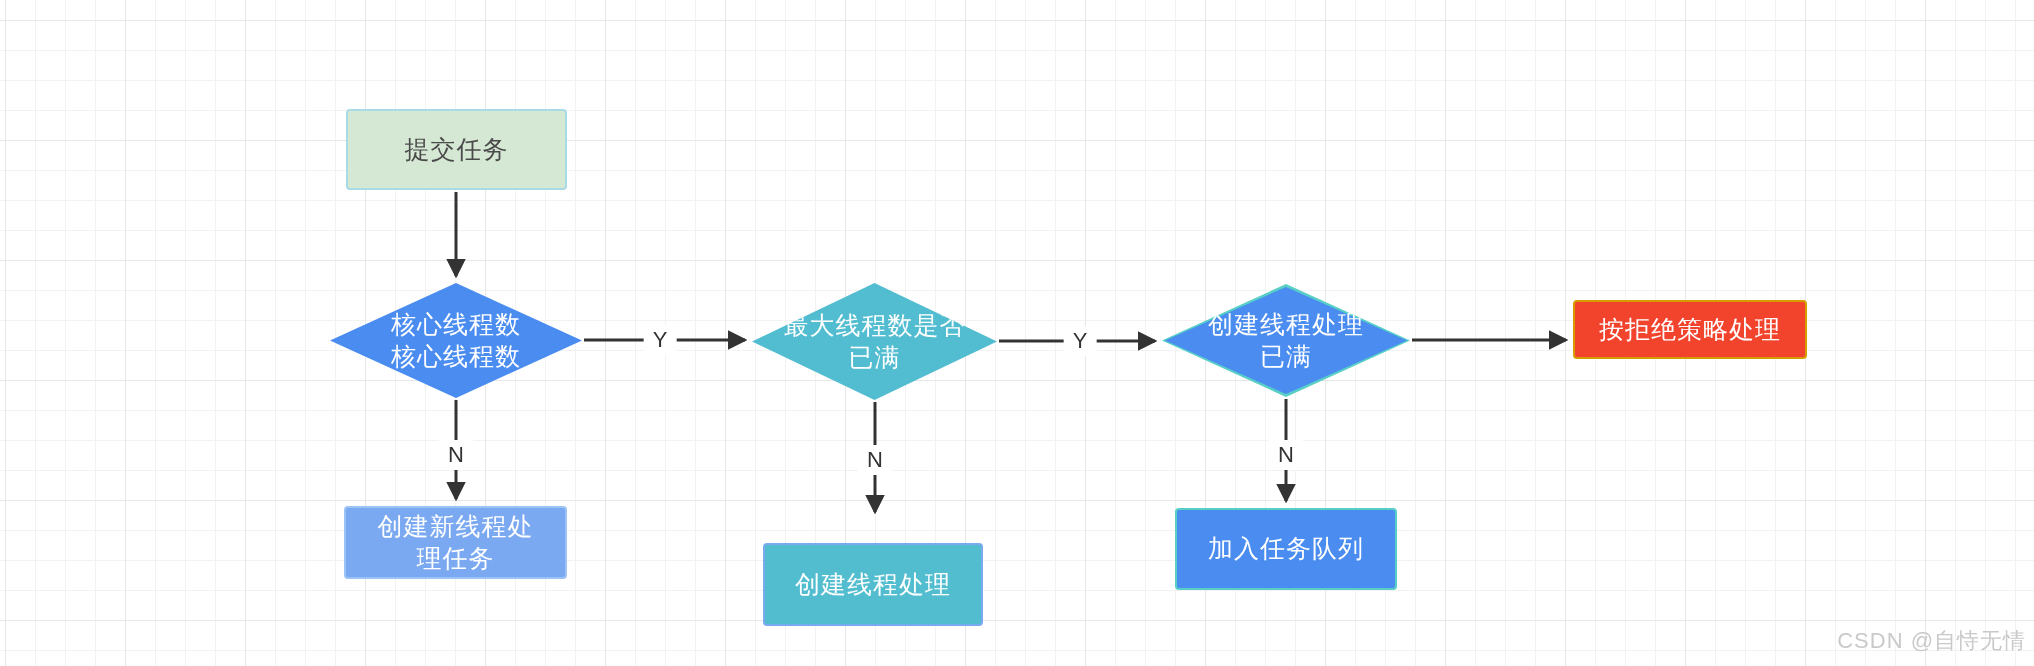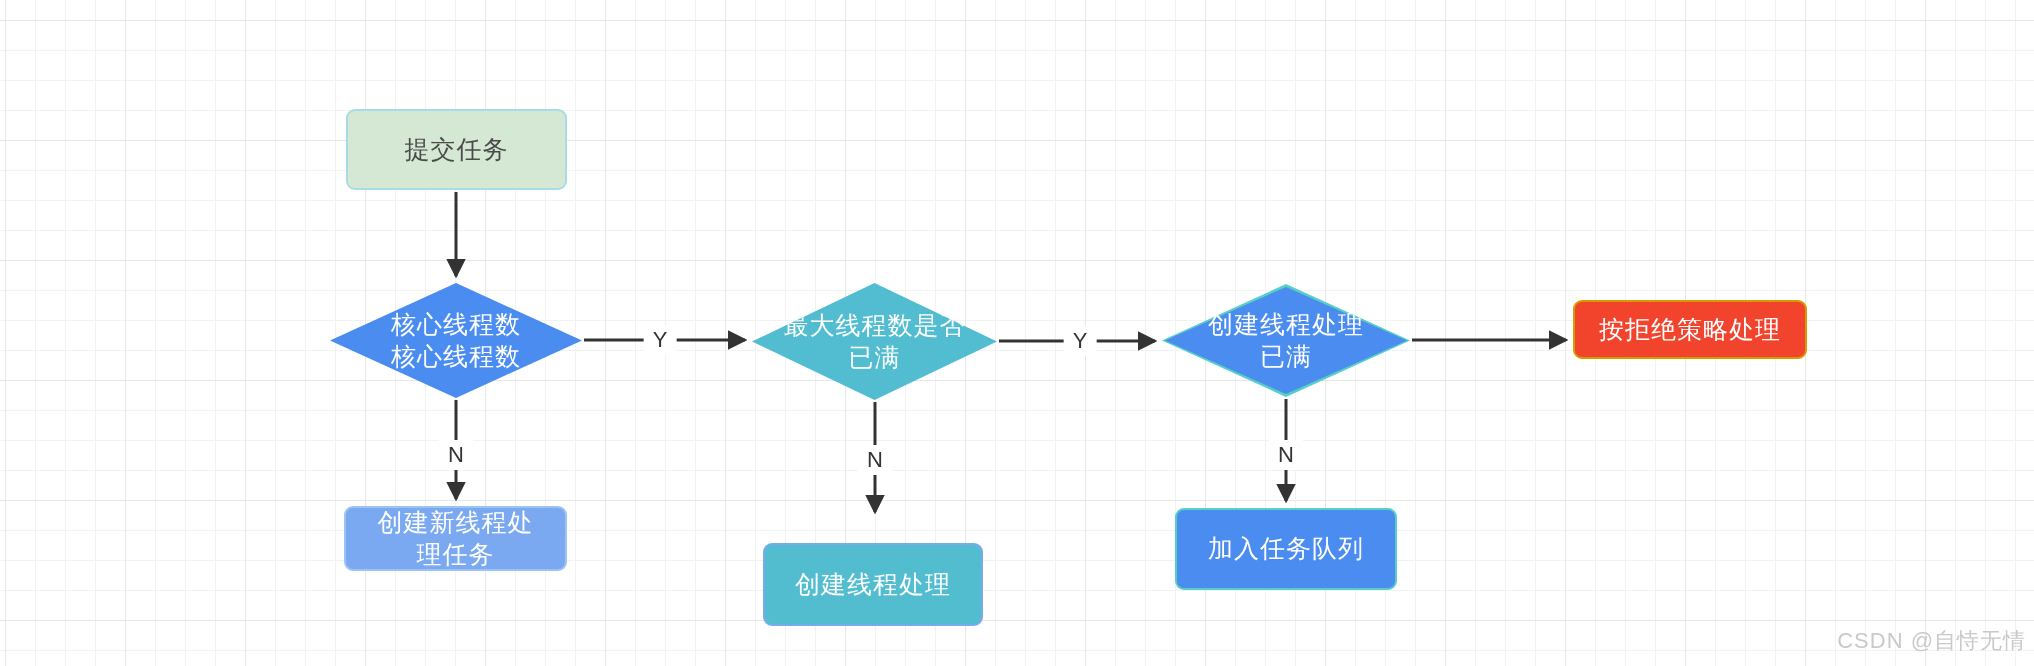--- a/index.html
+++ b/index.html
@@ -18,21 +18,21 @@
     background-position:5px 20px,5px 20px,5px 20px,5px 20px;
   }
   .edges{position:absolute;left:0;top:0;pointer-events:none;}
   .edge{stroke:#333333;stroke-width:3;fill:none;}
 
   .node{
     position:absolute;box-sizing:border-box;display:flex;
     align-items:center;justify-content:center;text-align:center;
     font-size:25px;line-height:1.25;letter-spacing:1px;
   }
-  .rect{border:2px solid;border-radius:9px;}
+  .rect{border:2px solid;border-radius:4px;}
 
   .diamond-outer{position:absolute;}
   .diamond-outer,.diamond-inner{
     clip-path:polygon(50% 0%,100% 50%,50% 100%,0% 50%);
   }
   .diamond-inner{position:absolute;left:3px;top:3px;right:3px;bottom:3px;}
   .diamond-text{
     position:absolute;left:0;top:0;width:100%;height:100%;
     display:flex;align-items:center;justify-content:center;text-align:center;
     color:#ffffff;font-size:25px;line-height:1.25;letter-spacing:1px;
@@ -100,21 +100,21 @@
         <span class="tline">创建线程处理</span>
         <span class="tline">已满</span>
       </span>
     </div>
   </div>
 
   <div class="node rect" style="left: 1573px; top: 300px; width: 234px; height: 59px; background: rgb(242, 67, 45); border-color: rgb(215, 155, 0); color: rgb(255, 255, 255);">
     <span class="tline">按拒绝策略处理</span>
   </div>
 
-  <div class="node rect" style="left: 344px; top: 506px; width: 223px; height: 65px; background: rgb(122, 169, 241); border-color: rgb(156, 195, 246); color: rgb(255, 255, 255);">
+  <div class="node rect" style="left: 344px; top: 506px; width: 223px; height: 73px; background: rgb(122, 169, 241); border-color: rgb(156, 195, 246); color: rgb(255, 255, 255);">
     <span>
       <span class="tline">创建新线程处</span>
       <span class="tline">理任务</span>
     </span>
   </div>
 
   <div class="node rect" style="left: 763px; top: 519px; width: 220px; height: 83px; background: rgb(83, 189, 208); border-color: rgb(121, 170, 240); color: rgb(255, 255, 255); margin-top: 24px;">
     <span class="tline">创建线程处理</span>
   </div>
 

